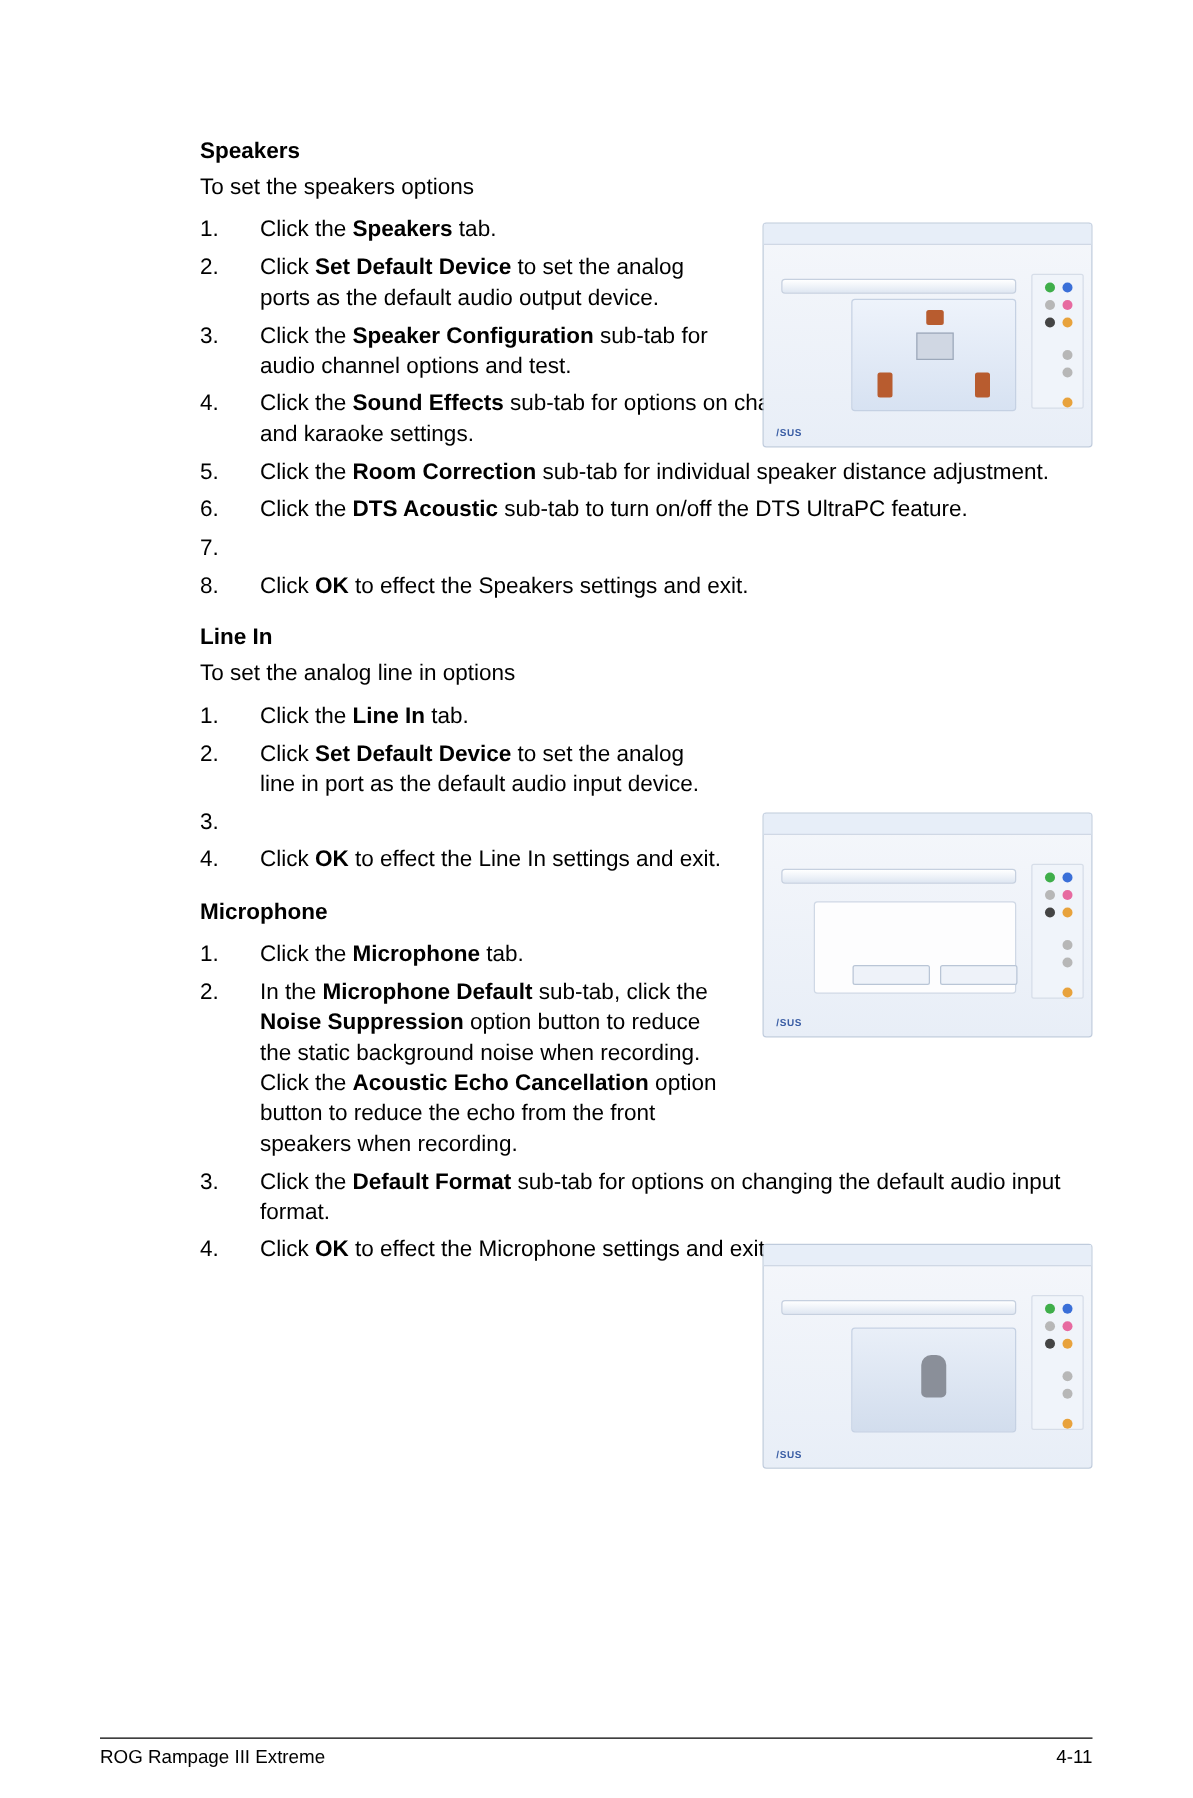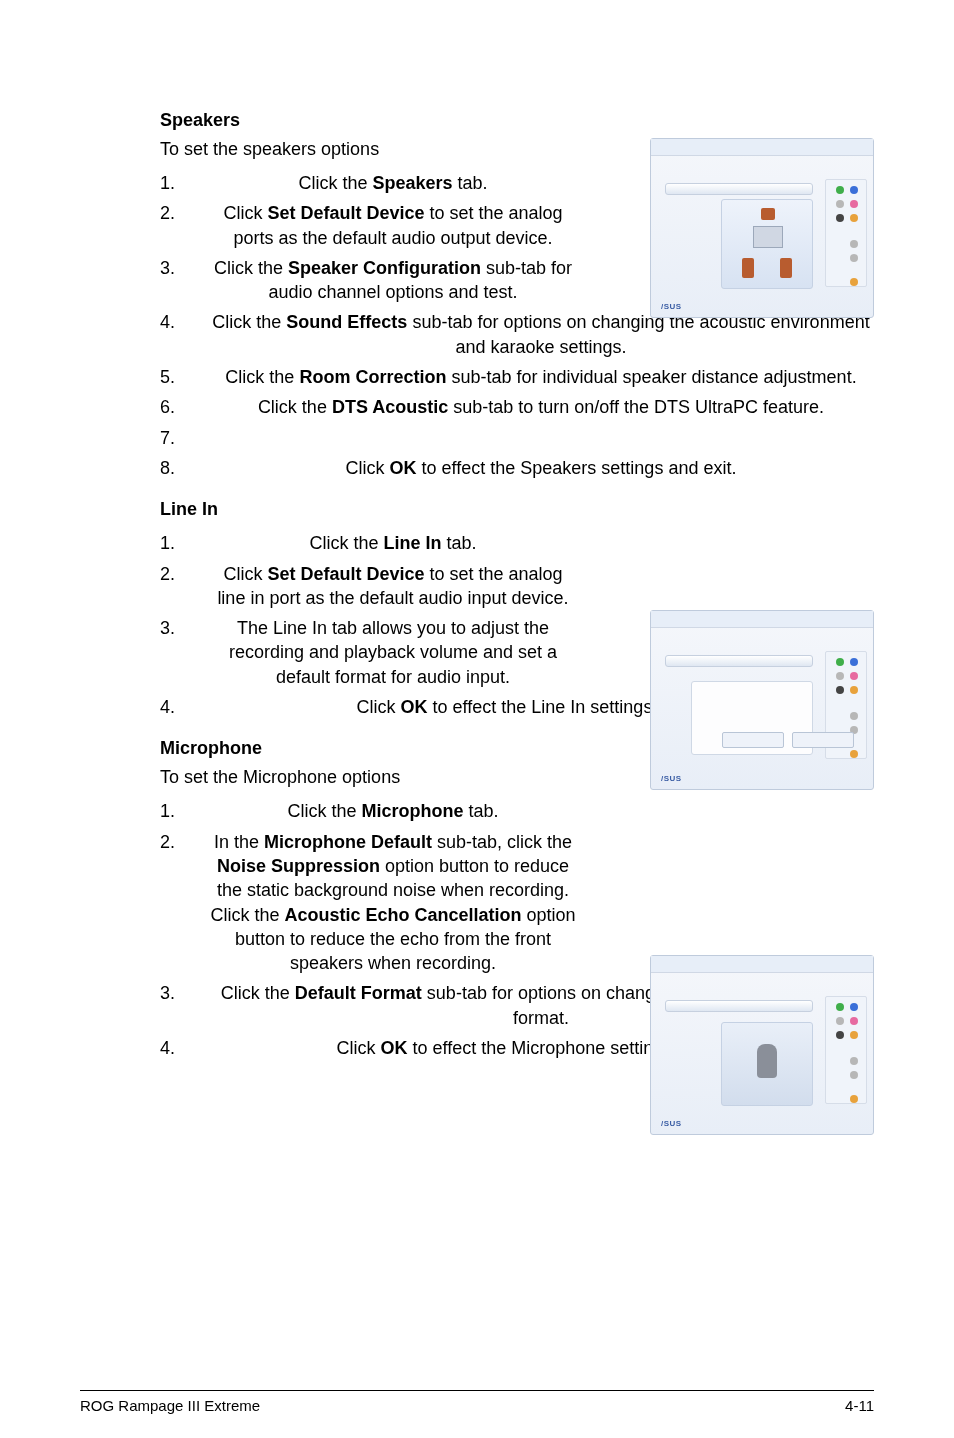--- a/index.html
+++ b/index.html
@@ -34,37 +34,37 @@
     display: flex;
     padding: 3px 0;
     line-height: 1.35;
   }
   .num {
     width: 48px;
     flex: 0 0 48px;
   }
   .li-body {
     flex: 1;
-    text-align: center;
   }
   .li-body strong {
     font-weight: bold;
   }
   .narrow {
     max-width: 370px;
   }
   .float-img {
     position: absolute;
     right: 80px;
-    width: 224px;
+    width: 264px;
     height: 180px;
     background: linear-gradient(#f5f7fb, #e8eef7);
     border: 1px solid #bfcbdc;
     border-radius: 3px;
     box-sizing: border-box;
+    margin-top: 40px;
   }
   .img1 { top: 138px; }
   .img2 { top: 610px; }
   .img3 { top: 955px; }
   .float-img .titlebar {
     height: 16px;
     background: #e7eef8;
     border-bottom: 1px solid #d0d8e5;
   }
   .float-img .sidepanel {
@@ -220,41 +220,40 @@
       <li>
         <span class="num">7.</span>
       </li>
       <li>
         <span class="num">8.</span>
         <span class="li-body">Click <strong>OK</strong> to effect the Speakers settings and exit.</span>
       </li>
     </ol>
 
   <h3>Line In</h3>
+  <p class="intro">To set the analog line in options</p>
   <ol id="linein-list">
       <li>
         <span class="num">1.</span>
         <span class="li-body narrow">Click the <strong>Line In</strong> tab.</span>
       </li>
       <li>
         <span class="num">2.</span>
         <span class="li-body narrow">Click <strong>Set Default Device</strong> to set the analog line in port as the default audio input device.</span>
       </li>
       <li>
         <span class="num">3.</span>
-        <span class="li-body narrow">The Line In tab allows you to adjust the recording and playback volume and set a default format for audio input.</span>
       </li>
       <li>
         <span class="num">4.</span>
         <span class="li-body">Click <strong>OK</strong> to effect the Line In settings and exit.</span>
       </li>
     </ol>
 
   <h3>Microphone</h3>
-  <p class="intro">To set the Microphone options</p>
   <ol id="mic-list">
       <li>
         <span class="num">1.</span>
         <span class="li-body narrow">Click the <strong>Microphone</strong> tab.</span>
       </li>
       <li>
         <span class="num">2.</span>
         <span class="li-body narrow">In the <strong>Microphone Default</strong> sub-tab, click the <strong>Noise Suppression</strong> option button to reduce the static background noise when recording. Click the <strong>Acoustic Echo Cancellation</strong> option button to reduce the echo from the front speakers when recording.</span>
       </li>
       <li>

